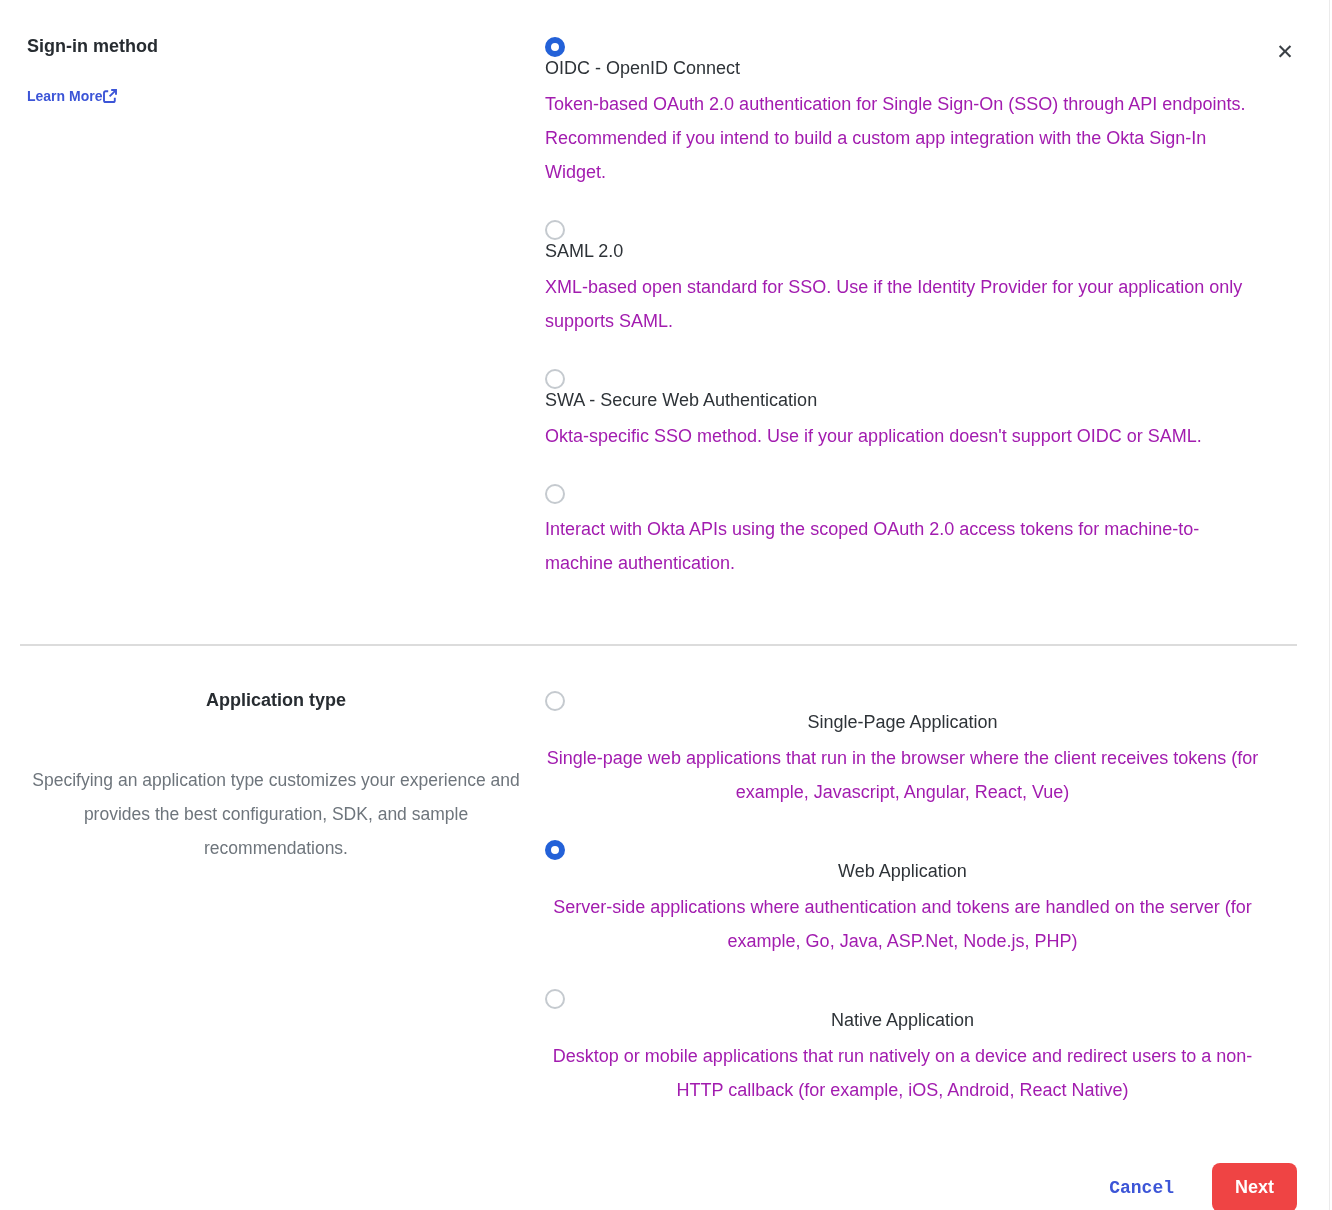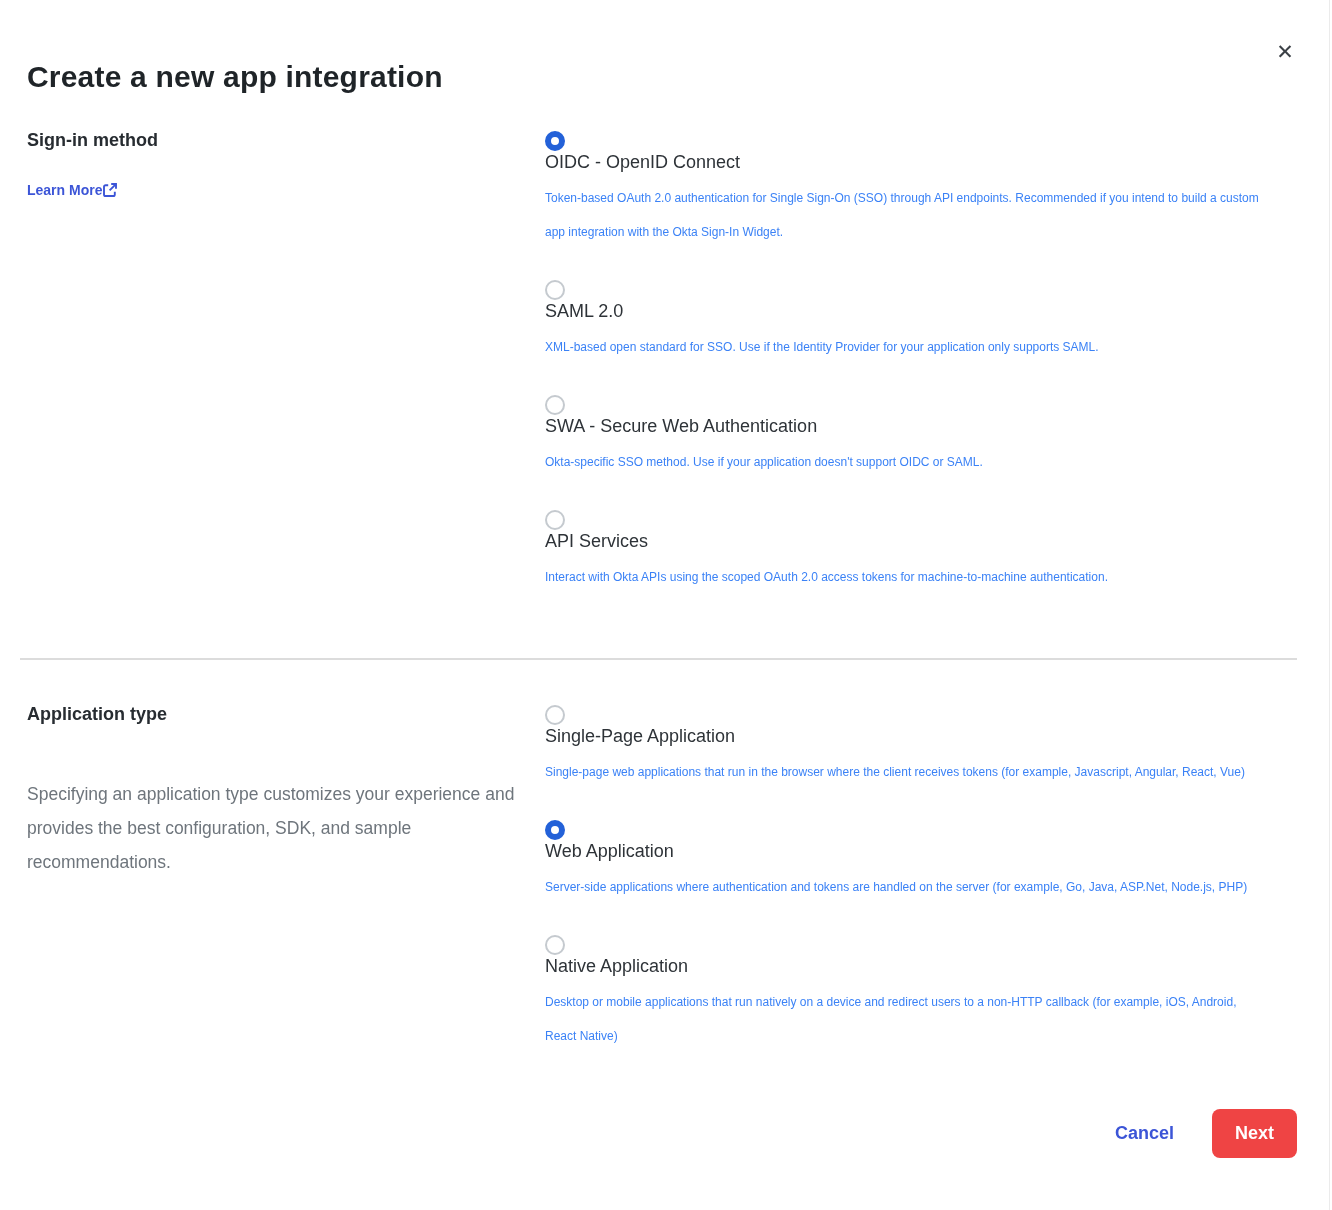--- a/index.html
+++ b/index.html
@@ -55,54 +55,53 @@
   .option { display: flex; margin-bottom: 30px; cursor: pointer; flex-direction: column; }
   .option:last-child { margin-bottom: 0; }
   .radio {
     width: 20px; height: 20px; border-radius: 50%;
     flex-shrink: 0; margin-top: 1px; margin-right: 17px;
     background: #fff;
   }
   .radio.selected   { border: 6px solid #2361d8; }
   .radio.unselected { border: 2px solid #c5cacf; }
   .option-label { font-size: 18px; color: #2e3338; line-height: 22px; }
-  .option-desc  { margin-top: 8px; font-size: 12px; line-height: 34px; color: #3b82f6; }
+  .option-desc  { margin-top: 8px; font-size: 18px; line-height: 34px; color: #a21caf; }
 
   .divider {
     border: none; border-top: 2px solid #dcdcdc;
     margin: 64px 0 0 -7px;
   }
-  .section-2 { margin-top: 44px; }
+  .section-2 { margin-top: 44px; text-align: center; }
 
   .footer {
     display: flex; justify-content: flex-end; align-items: center;
     gap: 38px; margin-top: 56px; padding-right: 0;
   }
   .cancel-link {
     font-size: 18px; font-weight: 700; color: #3c55d7;
     background: none; border: none; cursor: pointer;
-    font-family: Liberation Sans, sans-serif;
+    font-family: Liberation Mono, monospace;
     text-align: center;
   }
   .next-btn {
     background: #ef4444; color: #ffffff;
     font-size: 18px; font-weight: 700;
     font-family: "Liberation Sans", sans-serif;
     border: none; border-radius: 8px;
     padding: 14px 23px; cursor: pointer;
   }
 </style>
 </head>
 <body>
 
 <div class="modal">
 
   <button class="close-btn">✕</button>
 
-  <h1 class="page-title">Create a new app integration</h1>
 
   <div class="section section-1">
     <div class="col-left">
       <div class="section-label">Sign-in method</div>
       <a class="learn-more">
         <span>Learn More</span>
         <span>
           <svg width="16" height="16" viewBox="0 0 16 16" fill="none">
             <path d="M6.2 3.2H3.6A1.6 1.6 0 0 0 2 4.8v7.6A1.6 1.6 0 0 0 3.6 14h7.6a1.6 1.6 0 0 0 1.6-1.6V9.8" stroke="#3c55d7" stroke-width="1.9"></path>
             <path d="M9.2 2H14v4.8" stroke="#3c55d7" stroke-width="1.9"></path>
@@ -132,21 +131,20 @@
     <span class="radio unselected"></span>
     <div class="option-body">
       <div class="option-label">SWA - Secure Web Authentication</div>
       <div class="option-desc">Okta-specific SSO method. Use if your application doesn't support OIDC or SAML.</div>
     </div>
   </div>
 
   <div class="option">
     <span class="radio unselected"></span>
     <div class="option-body">
-      <div class="option-label">API Services</div>
       <div class="option-desc">Interact with Okta APIs using the scoped OAuth 2.0 access tokens for machine-to-machine authentication.</div>
     </div>
   </div>
 </div>
   </div>
 
   <hr class="divider">
 
   <div class="section section-2">
     <div class="col-left">

